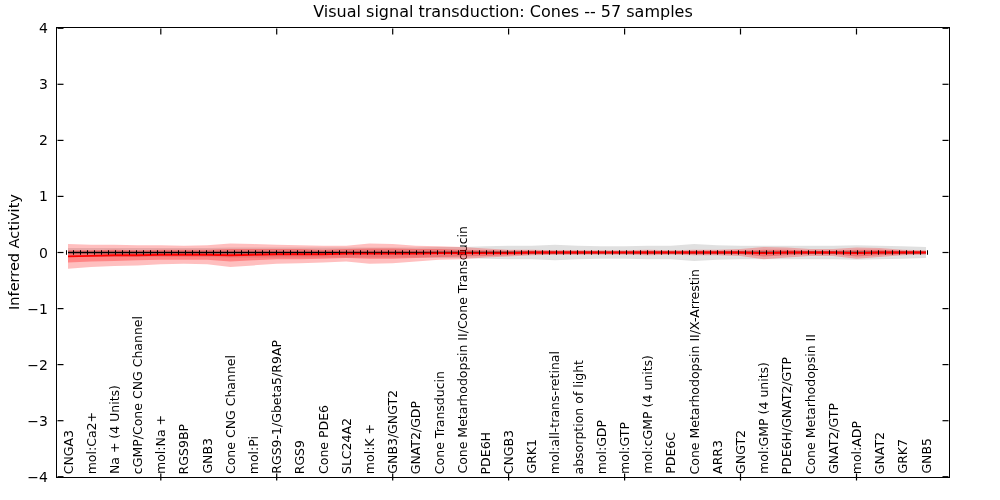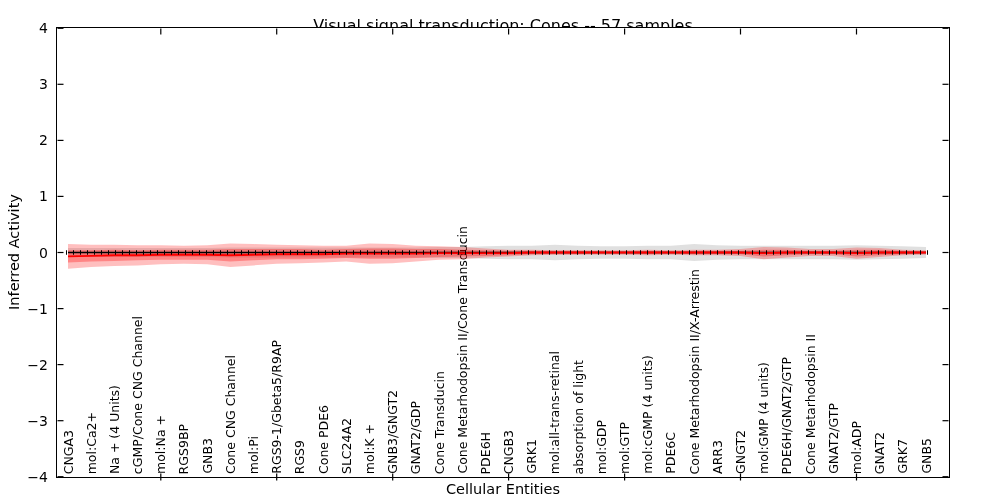--- a/index.html
+++ b/index.html
@@ -1,21 +1,21 @@
 <!DOCTYPE html>
 <html><head>
 <meta charset="utf-8">
 <style>
   html,body{margin:0;padding:0;background:#fff;}
   #figure{
     position:relative; width:1000px; height:500px; background:#ffffff;
     font-family:"DejaVu Sans","Liberation Sans",sans-serif; color:#000;
     overflow:hidden;
   }
-  .title{position:absolute; left:57px; top:16px; width:892px; text-align:center;
+  .title{position:absolute; left:57px; top:2px; width:892px; text-align:center;
     font-size:16px; color:#000;}
   .plot-frame{position:absolute; left:56px; top:27px; width:894px; height:451px;
     border:1.5px solid #000; box-sizing:border-box; background:#fff;}
   .ylabel{position:absolute; left:14px; top:252px; transform:translate(-50%,-50%) rotate(-90deg);
     font-size:14.5px; white-space:nowrap;}
   .xlabel-axis{position:absolute; left:57px; top:481px; width:892px; text-align:center;
     font-size:14.5px;}
   .ytick-label{position:absolute; left:0; width:48px; text-align:right; font-size:14px;
     line-height:16px;}
   .xtick-label{position:absolute; writing-mode:vertical-rl; transform:rotate(180deg);
@@ -28,21 +28,20 @@
   .legend-swatch{width:36px; height:0; border-top:1.7px solid #000; margin-right:17px;}
   .legend-label{font-size:16px; line-height:18px;}
 </style>
 </head>
 <body>
 
 <div id="figure">
   <div class="title">Visual signal transduction: Cones -- 57 samples</div>
 
   <div class="ylabel">Inferred Activity</div>
-  <div class="xlabel-axis">Cellular Entities</div>
 
   <div class="plot-frame"></div>
 
   <div id="ytick-labels">
       <div class="ytick-label" style="top: 20.26px;">4</div>
       <div class="ytick-label" style="top: 76.32px;">3</div>
       <div class="ytick-label" style="top: 132.38px;">2</div>
       <div class="ytick-label" style="top: 188.44px;">1</div>
       <div class="ytick-label" style="top: 244.5px;">0</div>
       <div class="ytick-label" style="top: 300.56px;">−1</div>

